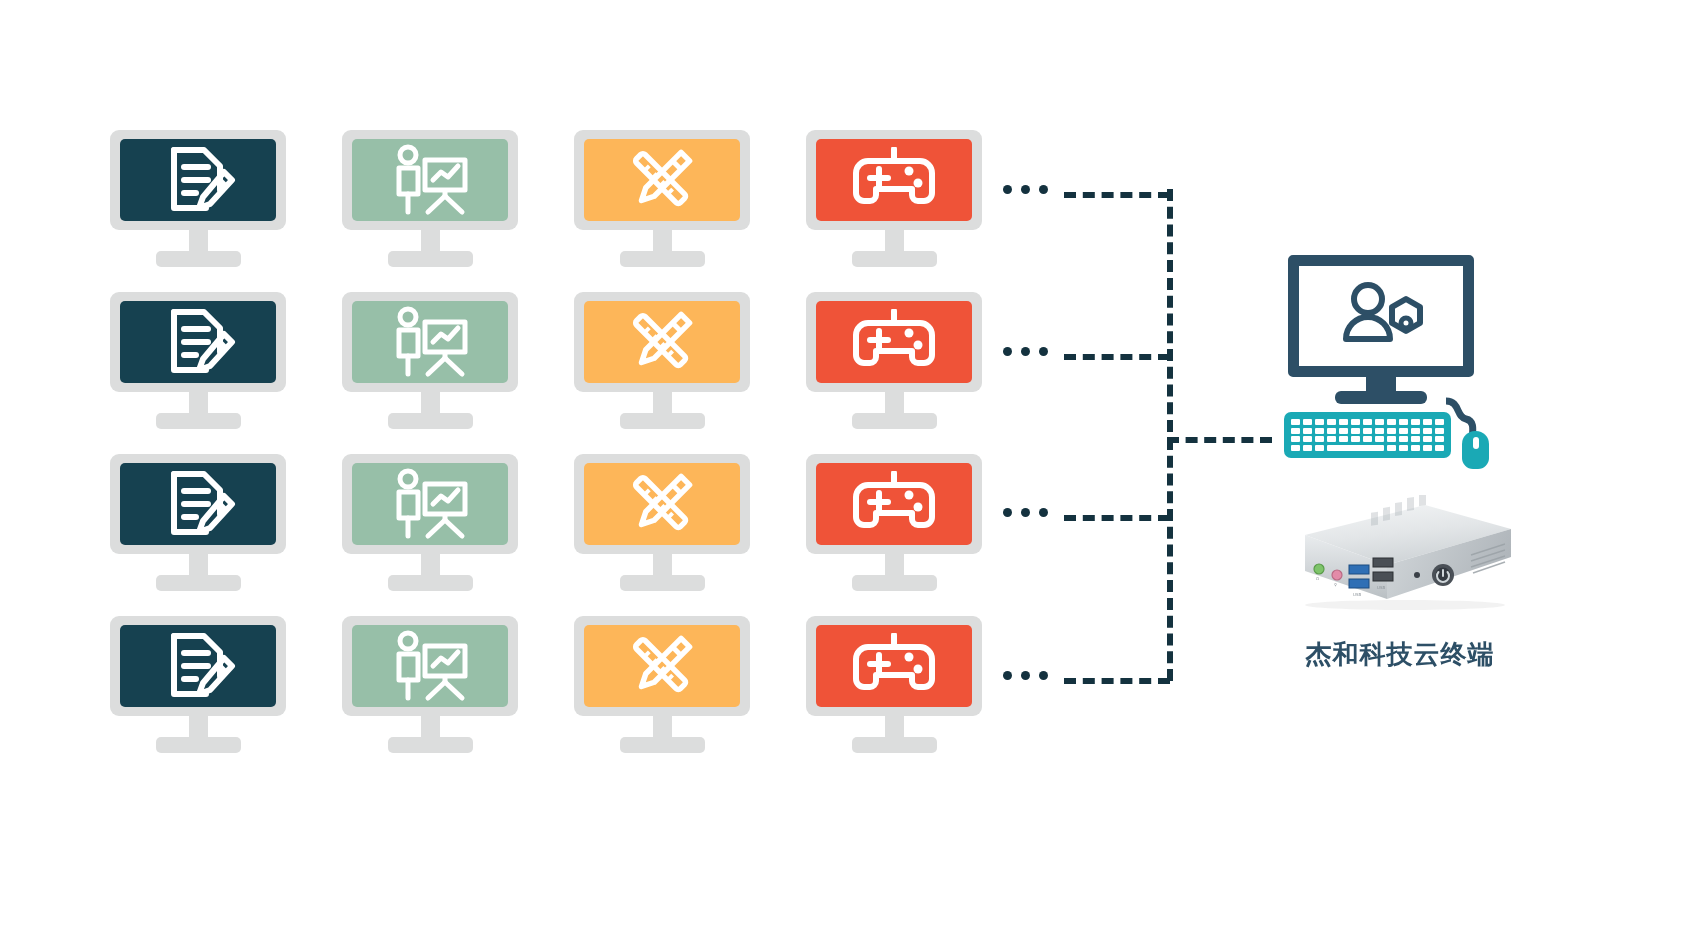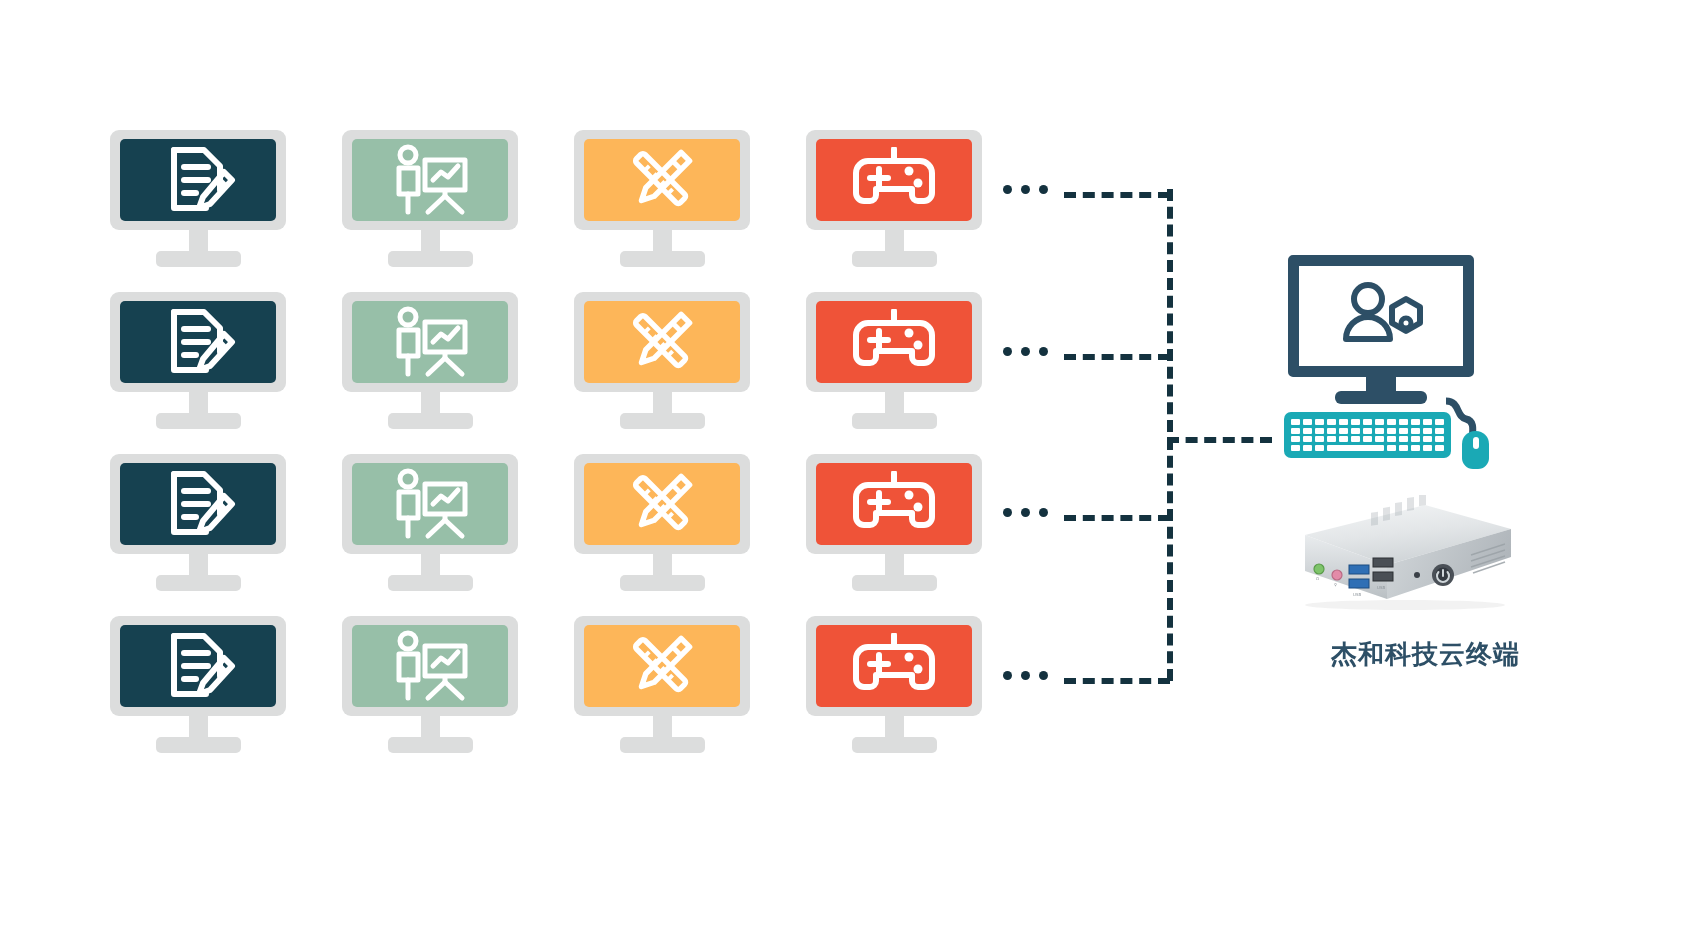--- a/index.html
+++ b/index.html
@@ -197,21 +197,21 @@
     height: 135px;
   }
   #minipc svg { display: block; }
 
   
   #device-caption {
     position: absolute;
     left: 1280px;
     top: 637px;
     width: 240px;
-    text-align: right;
+    text-align: center;
     font-size: 26px;
     font-weight: bold;
     color: #2d4f66;
     letter-spacing: 1px;
     font-family: "DejaVu Sans", "Liberation Sans", sans-serif;
   }
 </style>
 </head>
 <body>
 

